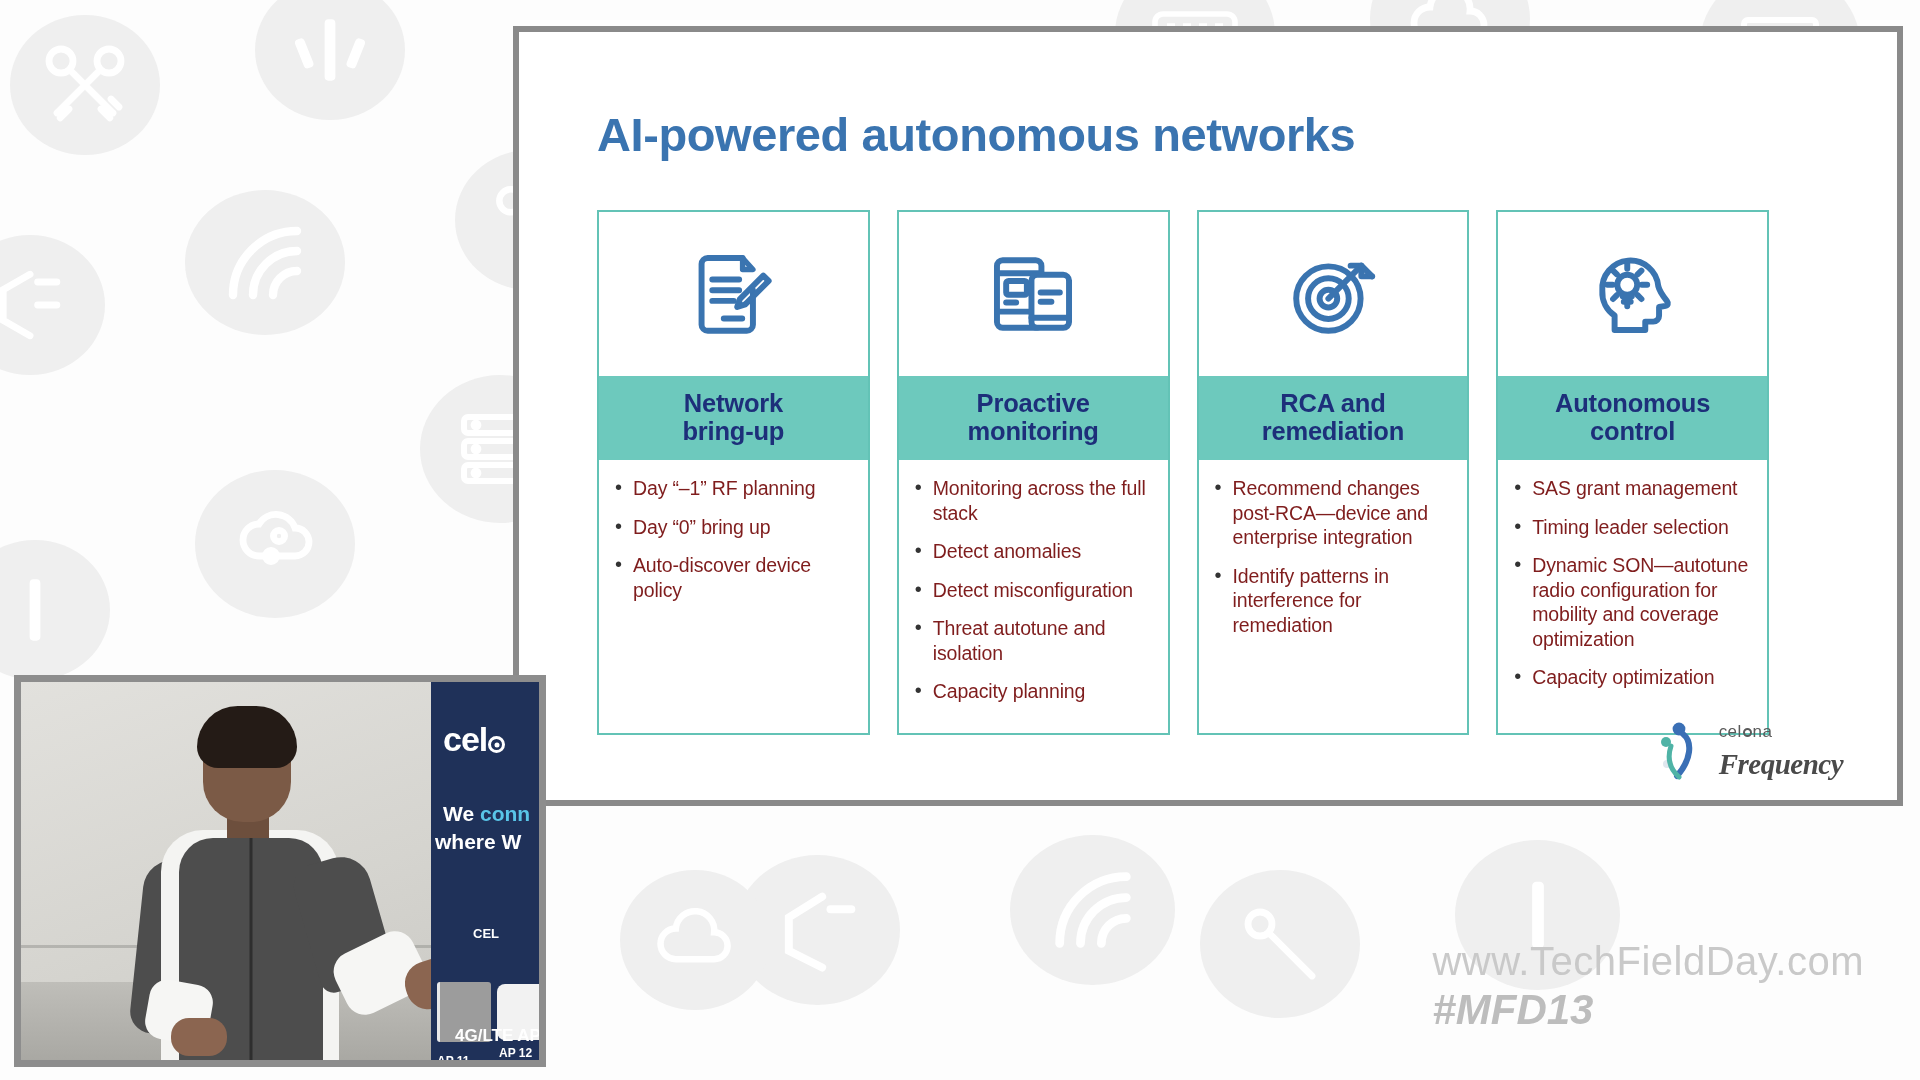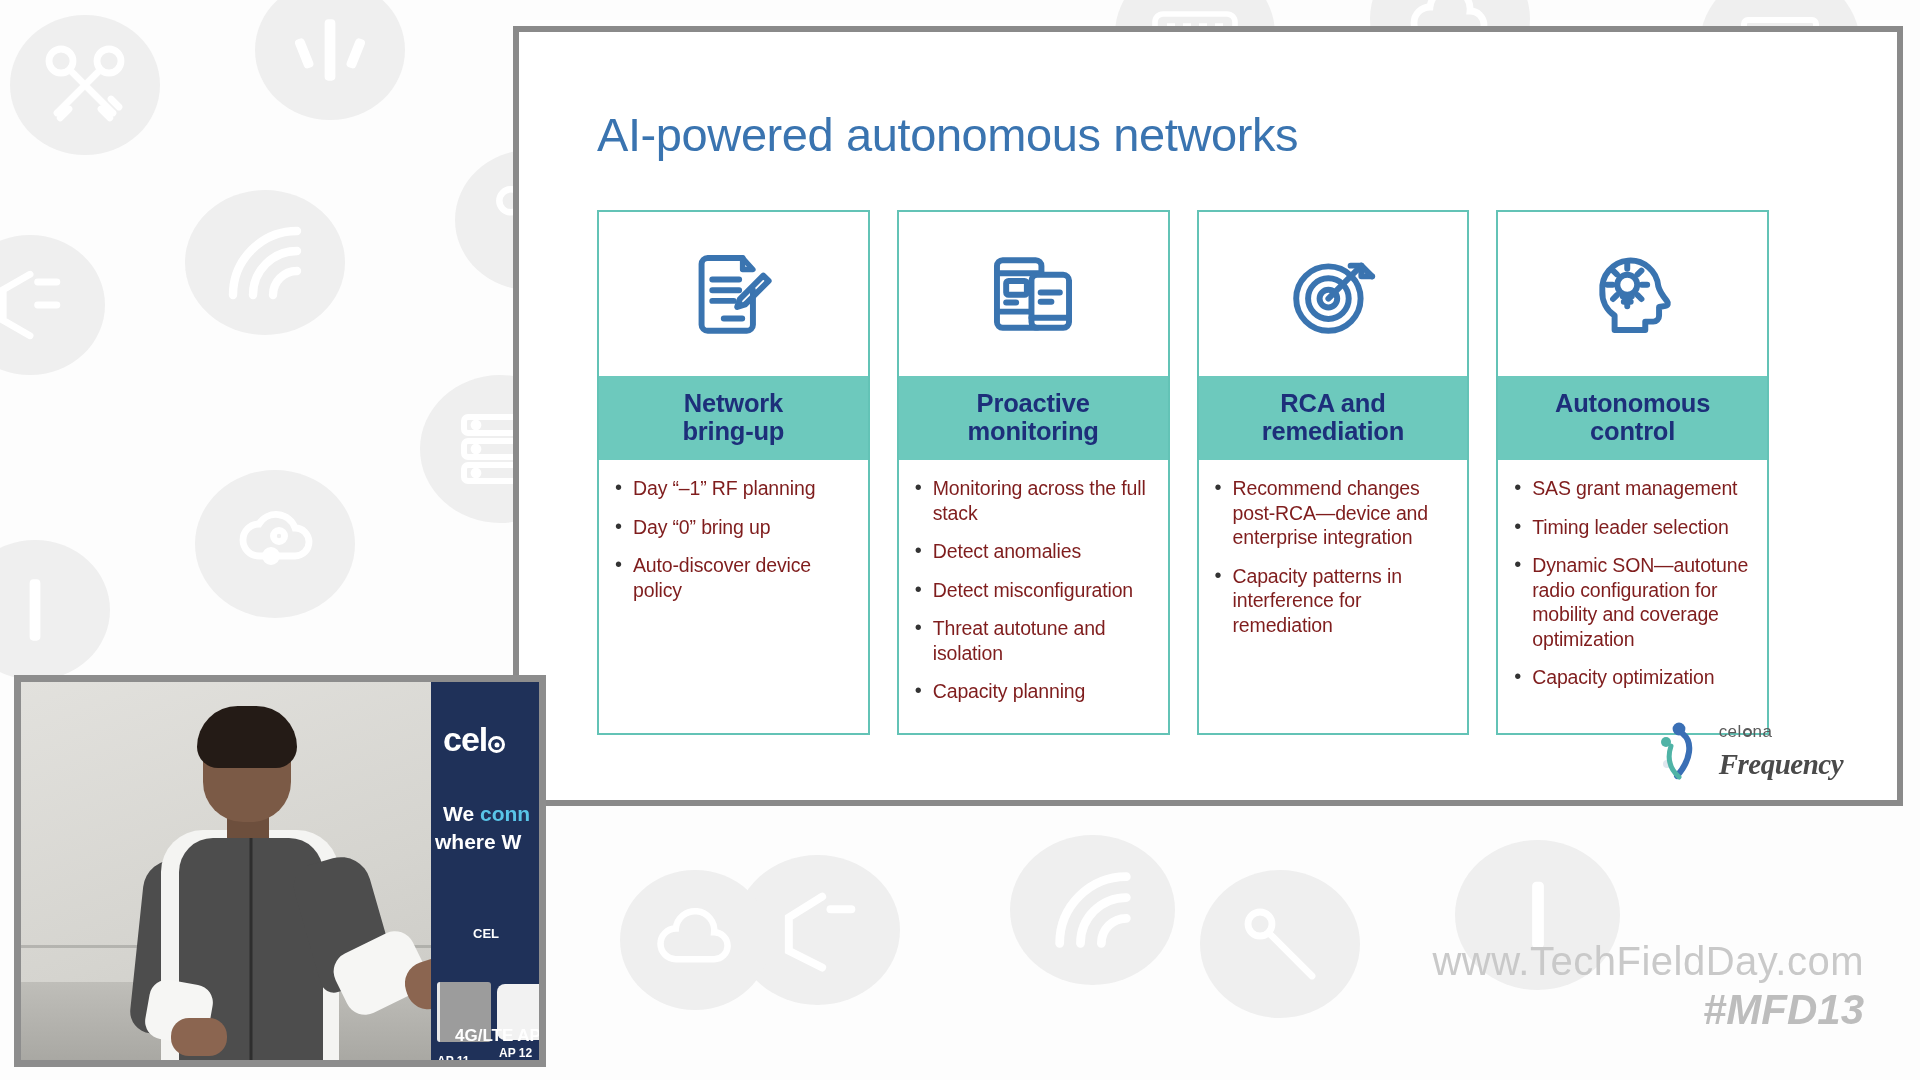--- a/index.html
+++ b/index.html
@@ -29,21 +29,21 @@
     width: 1390px; height: 780px;
     background: #ffffff;
     border: 6px solid #8a8a8a;
   }
   #slide-inner { position: relative; width: 100%; height: 100%; padding: 0; }
 
   #slide-title {
     position: absolute;
     left: 78px; top: 75px;
     font-size: 47px;
-    font-weight: 400;
+    font-weight: 700;
     color: #3a74b0;
     letter-spacing: -0.4px;
     white-space: nowrap;
   }
 
   #cards {
     position: absolute;
     left: 78px; top: 178px;
     width: 1172px;
     display: flex;
@@ -114,21 +114,21 @@
   .cw-bot {
     font-size: 29px; color: #4a4a4a; font-style: italic; font-weight: bold;
     letter-spacing: -0.5px; margin-top: 10px;
     font-family: "Liberation Serif", serif;
   }
 
   
   #tfd {
     position: absolute;
     right: 56px; bottom: 46px;
-    text-align: right;
+    text-align: left;
     color: #c9c9c9;
   }
   #tfd-url { font-size: 40px; letter-spacing: 0.5px; }
   #tfd-tag { font-size: 42px; font-style: italic; font-weight: bold; margin-top: 2px; color: #bdbdbd; }
 
   
   #video {
     position: absolute;
     left: 14px; top: 675px;
     width: 532px; height: 392px;
@@ -388,21 +388,21 @@
               <path d="M19.4 4.6 L22.2 7.4"></path>
             </svg>
           </div>
           <div class="card-head">
             <span>RCA and</span>
             <span>remediation</span>
           </div>
           <div class="card-body">
             <ul class="bullets">
               <li>Recommend changes post-RCA—device and enterprise integration</li>
-              <li>Capacity patterns in interference for remediation</li>
+              <li>Identify patterns in interference for remediation</li>
             </ul>
           </div>
         </div>
 
         <div class="card">
           <div class="card-icon">
             <svg width="92" height="92" viewBox="0 0 24 24" fill="none" stroke="#3a74b0" stroke-width="1.55" stroke-linecap="round" stroke-linejoin="round">
               <path d="M4 11.2 A7.2 7.2 0 0 1 18.6 10 c.4 1.6 1.6 3 2.3 3.9 .4 .5 .2 1.1 -.4 1.2 l-1.7 .3 v2.3 a1.5 1.5 0 0 1 -1.5 1.5 h-2.1 v2.2 H7.2 V17.6 A7.2 7.2 0 0 1 4 11.2 Z"></path>
               <circle cx="10.5" cy="9.6" r="2.6"></circle>
               <path d="M9.3 12.6 h2.4 M9.6 14 h1.8"></path>

